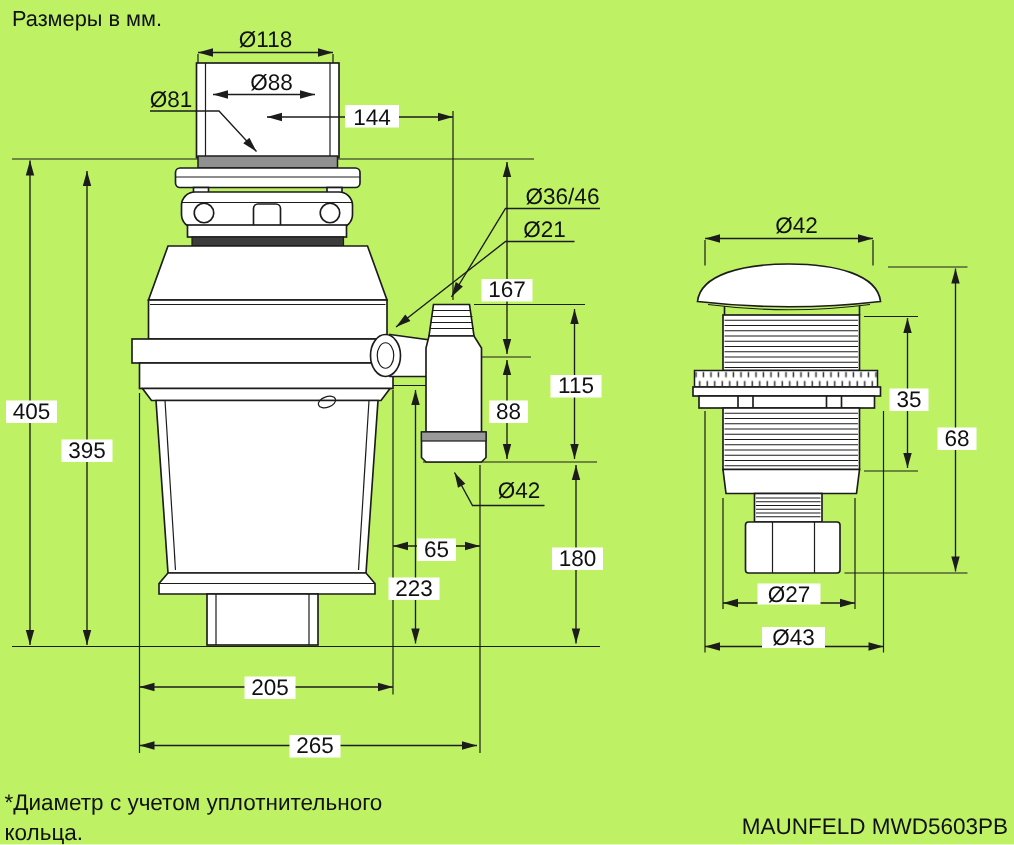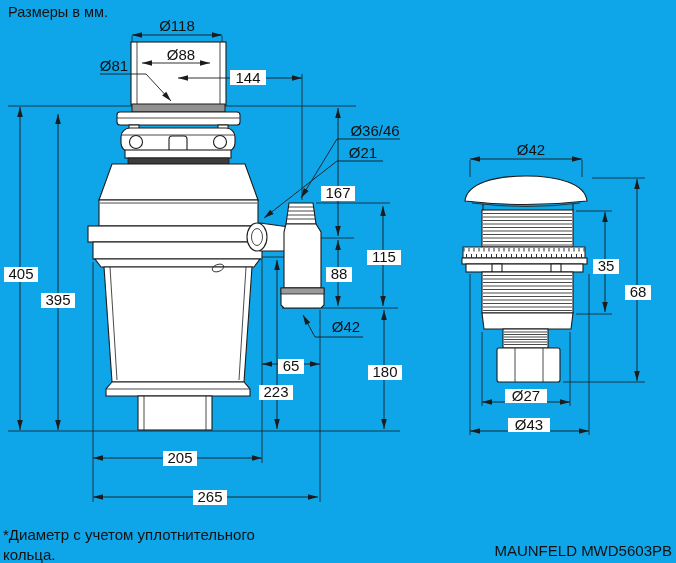--- a/index.html
+++ b/index.html
@@ -1,16 +1,16 @@
 <!DOCTYPE html>
 <html><head>
 <meta charset="utf-8">
 <style>
   html,body{margin:0;padding:0;background:#ffffff;}
-  .page{position:relative;width:676px;height:563px;background:#0ea5e9;overflow:hidden;}
+  .page{position:relative;width:676px;height:563px;background:#bef264;overflow:hidden;}
   svg{display:block;}
   svg text{font-family:"Liberation Sans","DejaVu Sans",sans-serif;font-size:15px;fill:#111;}
   svg text.note{font-size:15px;}
   svg text.title{font-size:14.5px;}
   .ln{stroke:#1c1c1c;stroke-width:1.1;fill:none;}
   .thin{stroke:#1c1c1c;stroke-width:0.8;fill:none;}
   .dim{stroke:#1c1c1c;stroke-width:0.9;fill:none;}
   .wfill{fill:#ffffff;stroke:#1c1c1c;stroke-width:1.1;}
   .bg{fill:#ffffff;stroke:none;}
 </style>

